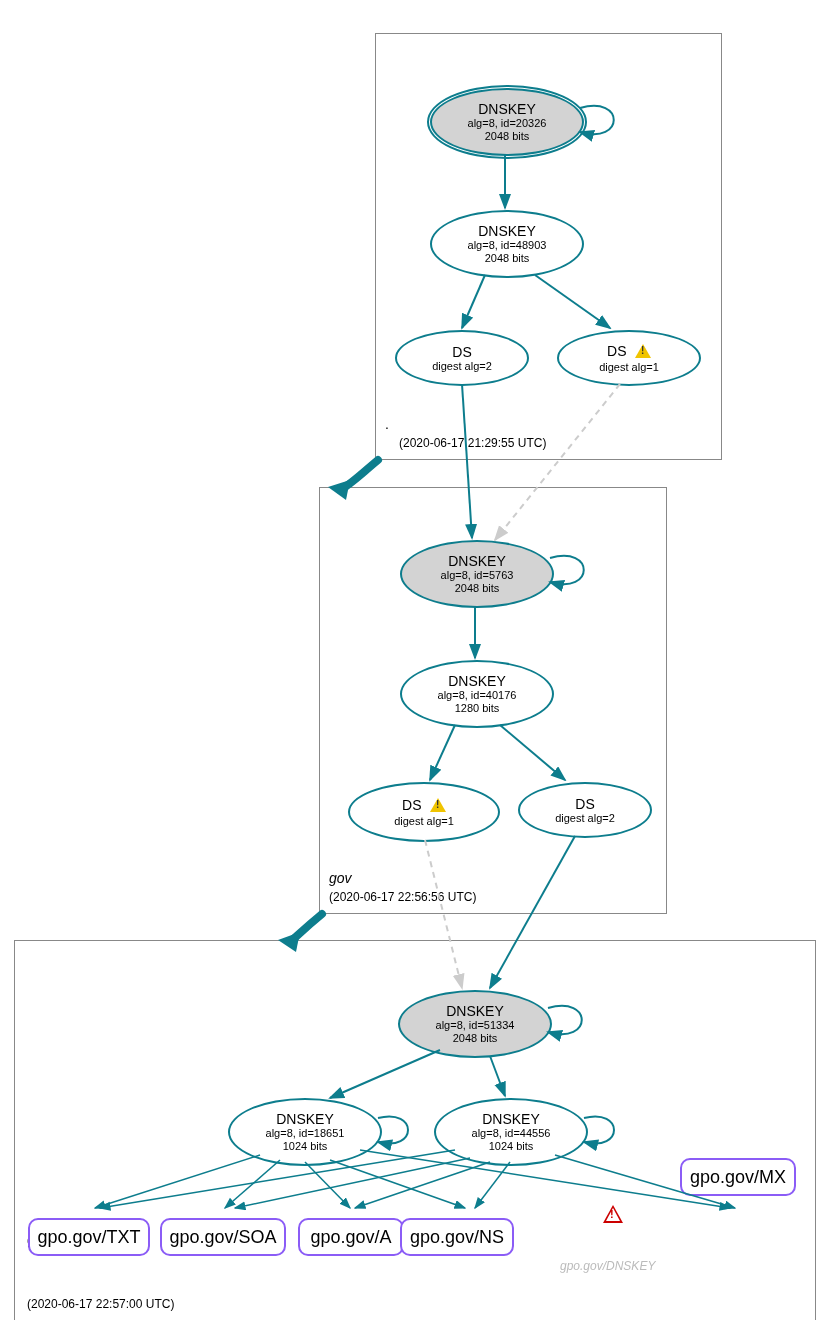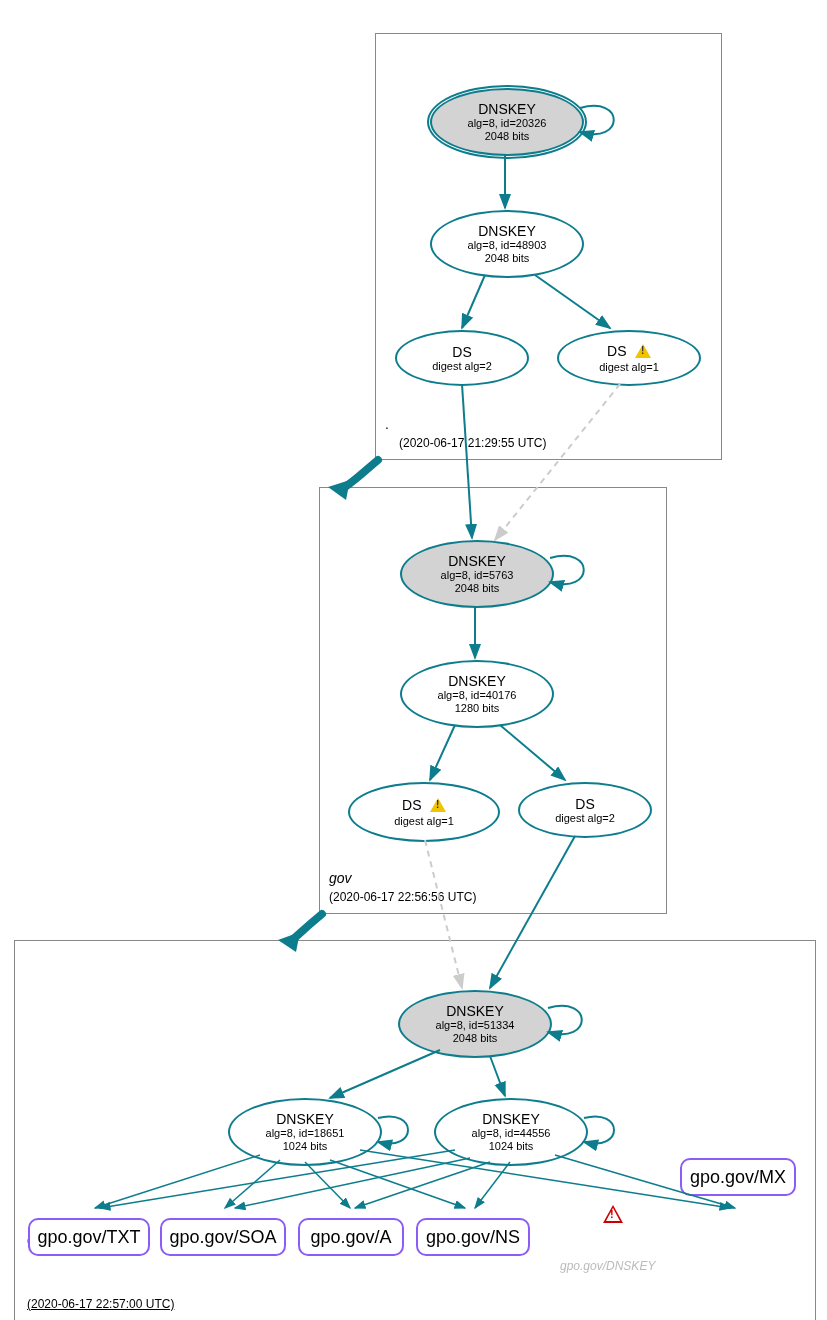--- a/index.html
+++ b/index.html
@@ -132,21 +132,21 @@
 <div class="zone-box" style="left:375px; top:33px; width:345px; height:425px;"></div>
 <div class="zone-label" style="left:385px; top:416px;">.</div>
 <div class="zone-ts" style="left:399px; top:436px;">(2020-06-17 21:29:55 UTC)</div>
 
 <div class="zone-box" style="left:319px; top:487px; width:346px; height:425px;"></div>
 <div class="zone-label" style="left:329px; top:870px;font-style:italic;">gov</div>
 <div class="zone-ts" style="left:329px; top:890px;text-align:right;">(2020-06-17 22:56:56 UTC)</div>
 
 <div class="zone-box" style="left:14px; top:940px; width:800px; height:380px;"></div>
 <div class="zone-label" style="left:27px; top:1232px;">gpo.gov</div>
-<div class="zone-ts" style="left:27px; top:1297px;text-decoration:underline;">(2020-06-17 22:57:00 UTC)</div>
+<div class="zone-ts" style="left:27px; top:1297px;">(2020-06-17 22:57:00 UTC)</div>
 
 <div class="node ellipse ksk trust-anchor" style="left:430px; top:88px; width:150px; height:64px;">
   <span class="title">DNSKEY</span>
   <span class="sub">alg=8, id=20326</span>
   <span class="sub">2048 bits</span>
 </div>
 
 <div class="node ellipse" style="left:430px; top:210px; width:150px; height:64px;">
   <span class="title">DNSKEY</span>
   <span class="sub">alg=8, id=48903</span>
@@ -205,21 +205,21 @@
 
 <div class="node ellipse" style="left:434px; top:1098px; width:150px; height:64px;">
   <span class="title">DNSKEY</span>
   <span class="sub">alg=8, id=44556</span>
   <span class="sub">1024 bits</span>
 </div>
 
 <div class="leaf" style="left:28px; top:1210px; width:118px;">gpo.gov/TXT</div>
 <div class="leaf" style="left:160px; top:1210px; width:122px;">gpo.gov/SOA</div>
 <div class="leaf" style="left:298px; top:1210px; width:102px;">gpo.gov/A</div>
-<div class="leaf" style="left:416px; top:1210px; width:110px;">gpo.gov/NS</div>
+<div class="leaf" style="left:400px; top:1210px; width:110px;">gpo.gov/NS</div>
 <div class="leaf" style="left:680px; top:1150px; width:112px;border-radius:10px;">gpo.gov/MX</div>
 
 <div class="err-icon" style="left:603px; top:1205px;"></div>
 <div class="ghost-leaf" style="left:560px; top:1228px;">gpo.gov/DNSKEY</div>
 
 <svg class="edges">
   <defs>
     <marker id="ah-teal" markerWidth="8" markerHeight="8" refX="7" refY="3" orient="auto">
       <path d="M0,0 L8,3 L0,6 Z" fill="#0d7d8d"></path>
     </marker>

